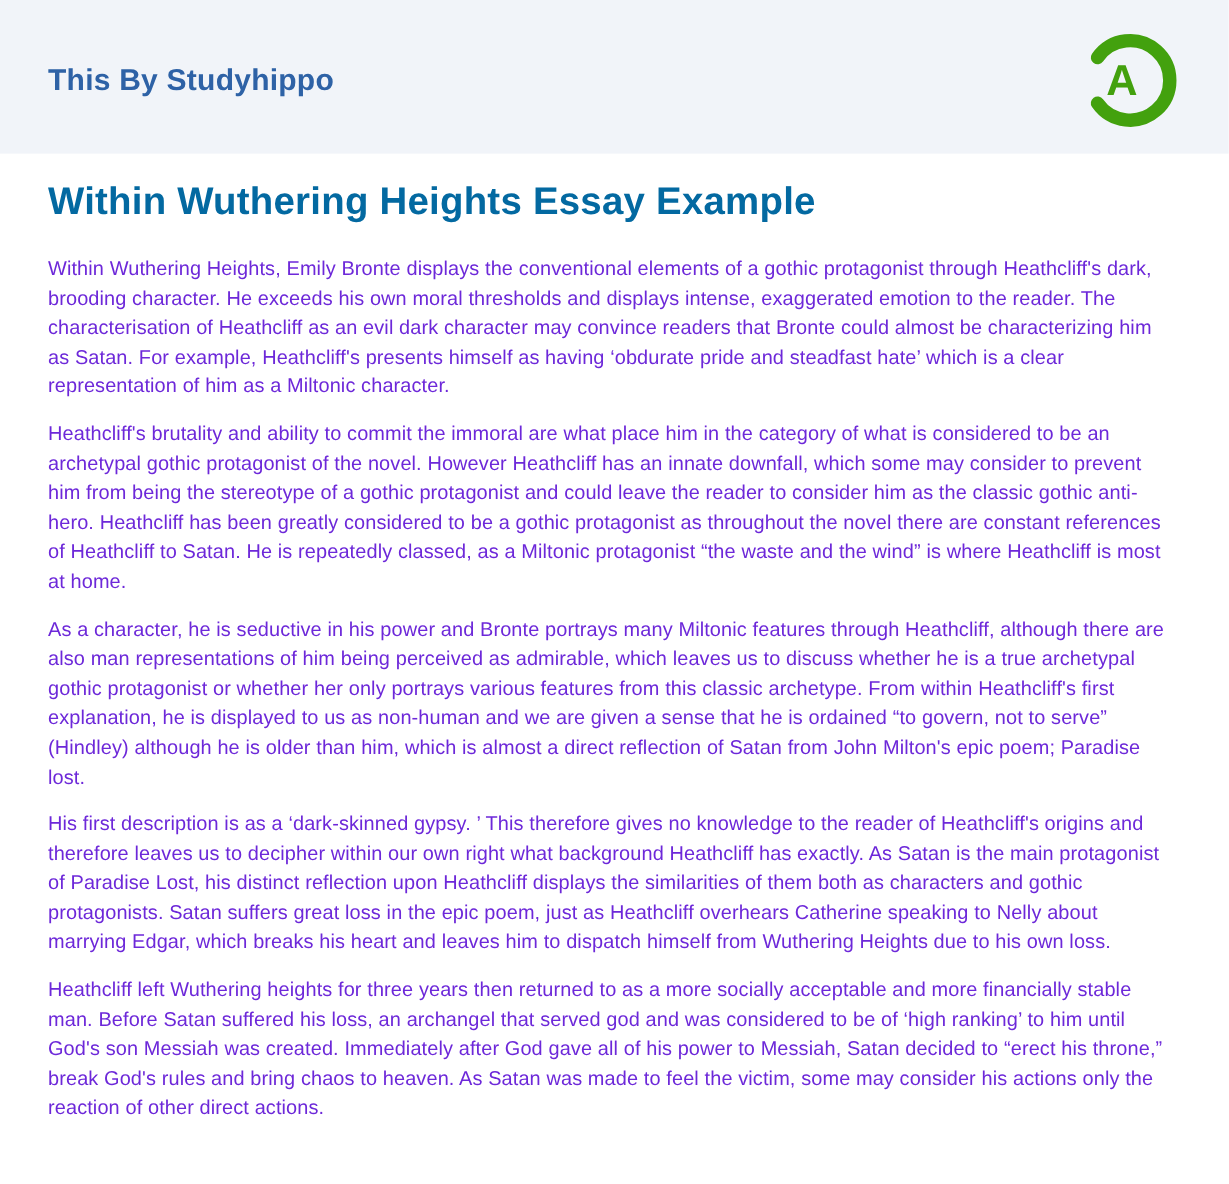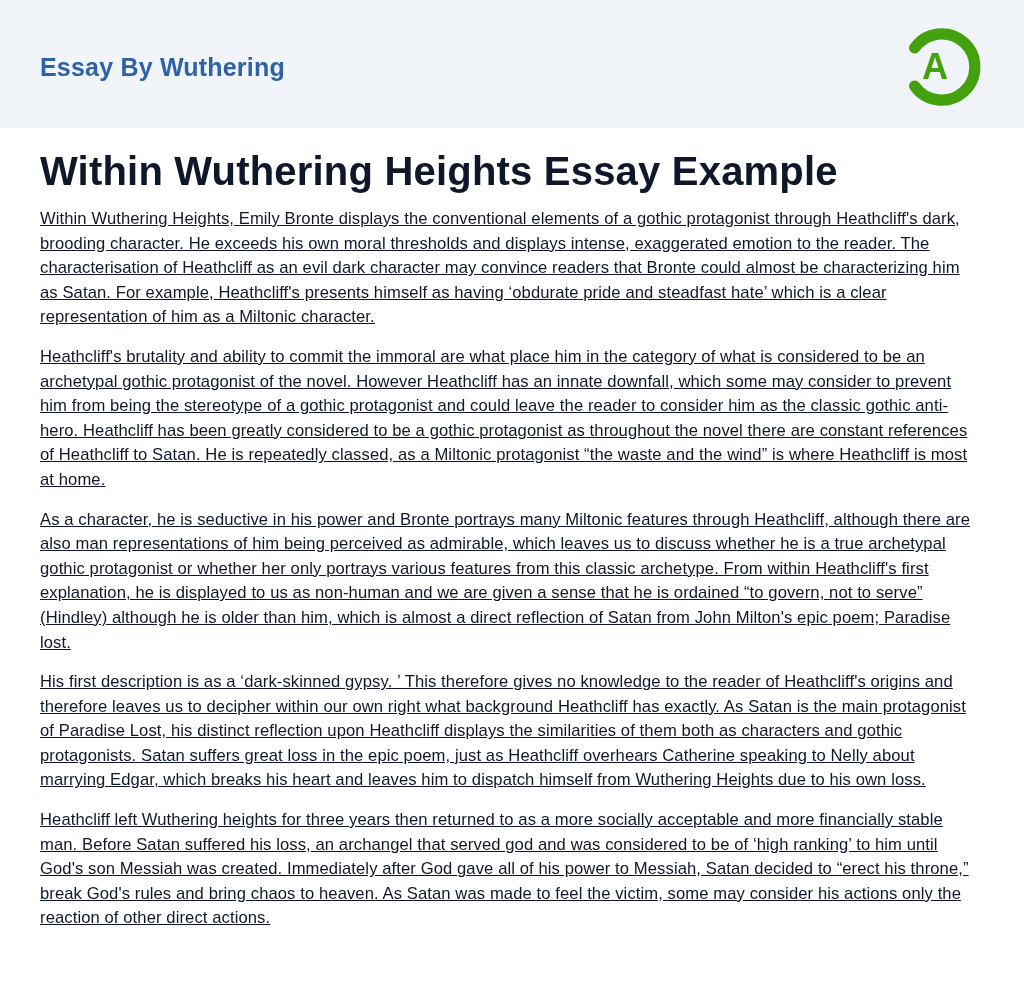--- a/index.html
+++ b/index.html
@@ -34,41 +34,40 @@
     text-decoration: none;
     letter-spacing: 0.2px;
   }
   .logo-wrap { width: 86px; height: 92px; display: flex; align-items: center; justify-content: center; }
 
   
   .article {
     padding: 21px 42px 0 40px;
   }
   .article-title {
-    font-size: 40px;
+    font-size: 32px;
     font-weight: 700;
-    color: #0f172a;
+    color: #0369a1;
     letter-spacing: 0.2px;
-    margin-bottom: 13px;
+    margin-bottom: 26px;
   }
   .essay-paragraph {
     font-size: 16.6px;
     line-height: 24.6px;
-    color: #0f172a;
+    color: #6d28d9;
     letter-spacing: 0.1px;
     margin-bottom: 15px;
-    text-decoration: underline;
   }
 </style>
 </head>
 <body>
 
 <header class="site-header">
   <div class="header-text">
-    <div class="site-title">Essay By Wuthering</div>
+    <div class="site-title">This By Studyhippo</div>
   </div>
   <div class="logo-wrap">
     <svg width="86" height="86" viewBox="0 0 100 100">
       <path d="M 19.3 27.9 A 38.5 38.5 0 1 1 19.3 72.1" fill="none" stroke-width="13" stroke-linecap="round" stroke="#43a10e"></path>
       <text x="43" y="64" font-size="42" font-weight="600" text-anchor="middle" font-family="Liberation Sans, sans-serif" fill="#43a10e">A</text>
     </svg>
   </div>
 </header>
 
 <main class="article">

